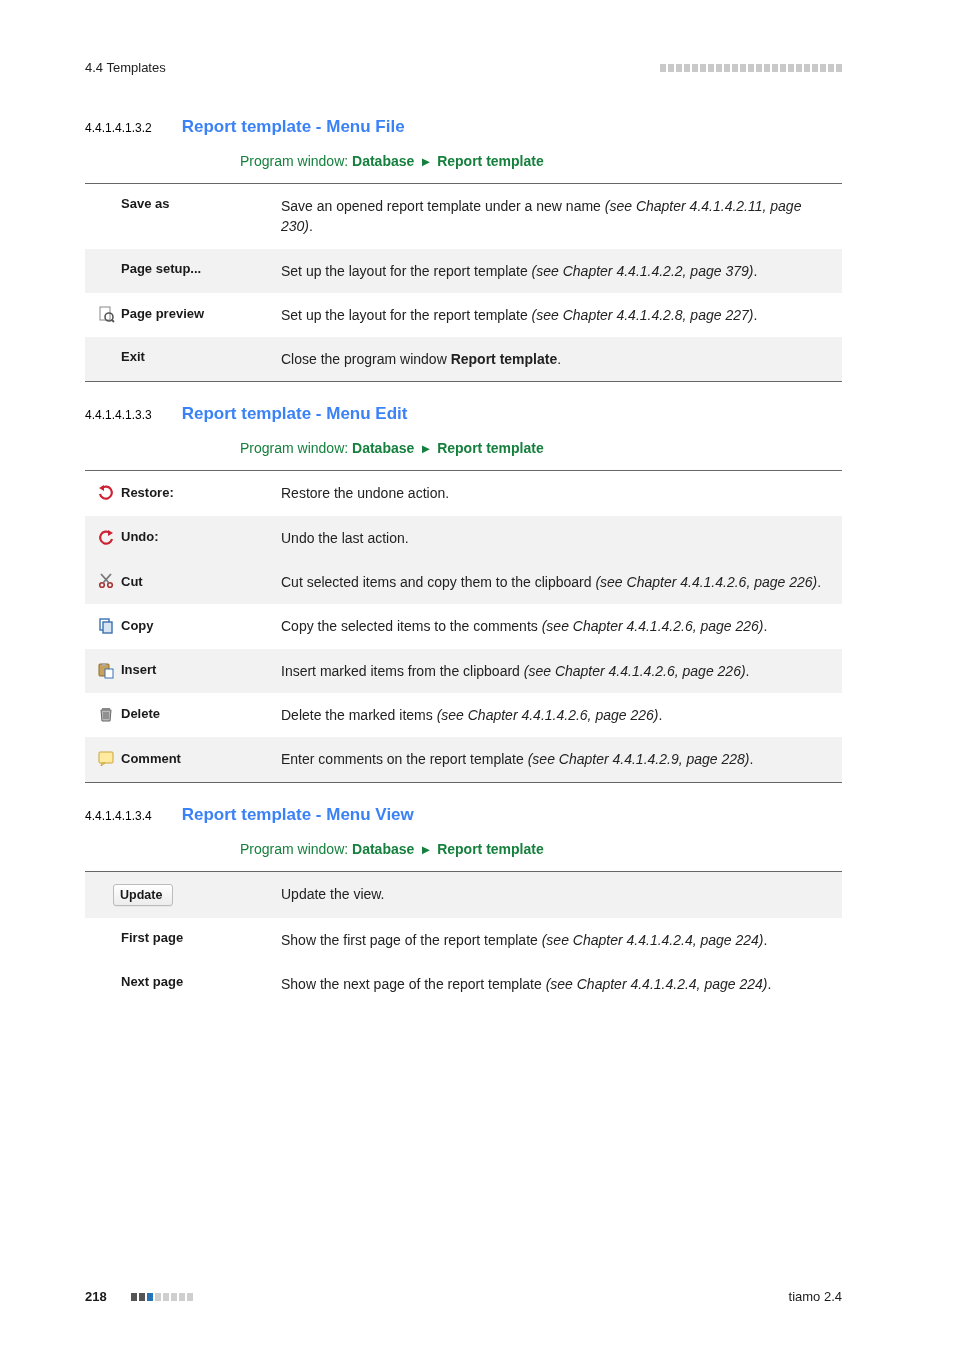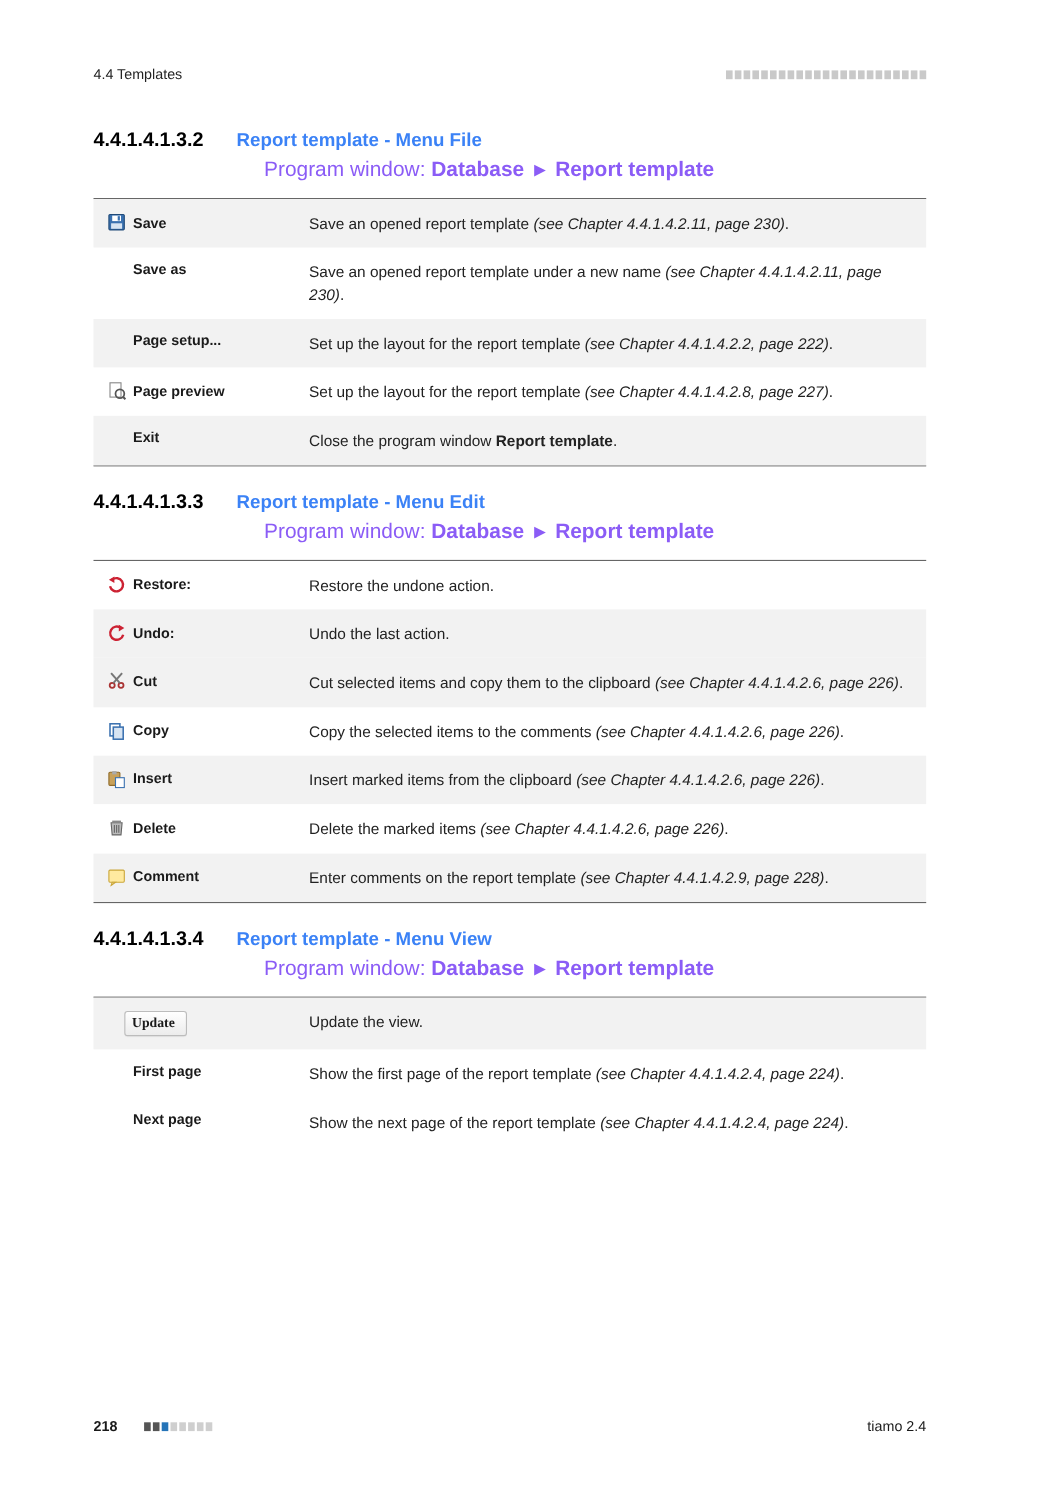--- a/index.html
+++ b/index.html
@@ -37,35 +37,35 @@
     background: #c9c9c9;
     display: inline-block;
   }
   .heading-row {
     display: flex;
     align-items: baseline;
     gap: 30px;
     margin-top: 22px;
   }
   .heading-number {
-    font-weight: 700;
-    font-size: 18px;
+    font-weight: 400;
+    font-size: 12px;
     color: #000;
     white-space: nowrap;
   }
   .heading-title {
     font-weight: 800;
     font-size: 17px;
     color: #3b82f6;
   }
   .subline {
     margin-left: 155px;
-    margin-top: 4px;
-    font-size: 19px;
-    color: #8b5cf6;
+    margin-top: 16px;
+    font-size: 14px;
+    color: #15803d;
   }
   .subline .bold { font-weight: 700; }
   .subline .arrow { font-weight: 700; padding: 0 4px; }
 
   .table {
     margin-top: 14px;
     border-top: 1px solid #666;
     border-bottom: 1px solid #666;
   }
   .row {
@@ -109,21 +109,20 @@
   .button-look {
     display: inline-flex;
     gap: 6px;
     border: 1px solid #bcbcbc;
     border-radius: 3px;
     background: linear-gradient(#ffffff, #ececec);
     padding: 3px 10px 3px 6px;
     font-weight: 700;
     font-size: 12.5px;
     box-shadow: 0 1px 0 rgba(0,0,0,0.04);
-    font-family: Liberation Serif, serif;
   }
 
   .footer {
     position: absolute;
     bottom: 46px;
     left: 85px;
     right: 70px;
     display: flex;
     justify-content: space-between;
     align-items: center;
@@ -188,52 +187,36 @@
   </div>
   <div class="subline">
     <span>Program window:</span>
     <span class="bold">Database</span>
     <span class="arrow">▸</span>
     <span class="bold">Report template</span>
   </div>
 
   <div class="table">
 
-    <div class="row alt">
-      <div class="cell-label">
-        <span class="icon icon-slot-neg">
-          <svg width="18" height="18" viewBox="0 0 18 18">
-              <rect x="2" y="2" width="14" height="14" rx="1" fill="#3a71b0" stroke="#204a78"></rect>
-              <rect x="5" y="3" width="8" height="5" fill="#fff"></rect>
-              <rect x="10" y="3.5" width="2" height="4" fill="#3a71b0"></rect>
-              <rect x="4" y="10" width="10" height="5" fill="#d7e4f2"></rect>
-            </svg>
-        </span>
-        <span>Save</span>
-      </div>
-      <div class="cell-desc">
-        <span>Save an opened report template </span><span class="italic">(see Chapter 4.4.1.4.2.11, page 230)</span><span>.</span>
-      </div>
-    </div>
 
     <div class="row">
       <div class="cell-label">
         <span>Save as</span>
       </div>
       <div class="cell-desc">
         <span>Save an opened report template under a new name </span><span class="italic">(see Chapter 4.4.1.4.2.11, page 230)</span><span>.</span>
       </div>
     </div>
 
     <div class="row alt">
       <div class="cell-label">
         <span>Page setup...</span>
       </div>
       <div class="cell-desc">
-        <span>Set up the layout for the report template </span><span class="italic">(see Chapter 4.4.1.4.2.2, page 222)</span><span>.</span>
+        <span>Set up the layout for the report template </span><span class="italic">(see Chapter 4.4.1.4.2.2, page 379)</span><span>.</span>
       </div>
     </div>
 
     <div class="row">
       <div class="cell-label">
         <span class="icon icon-slot-neg">
           <svg width="18" height="18" viewBox="0 0 18 18">
               <rect x="3" y="2" width="10" height="13" fill="#fff" stroke="#888"></rect>
               <circle cx="12" cy="12" r="4" fill="none" stroke="#555" stroke-width="1.6"></circle>
               <line x1="14.5" y1="14.5" x2="17" y2="17" stroke="#555" stroke-width="1.8"></line>

